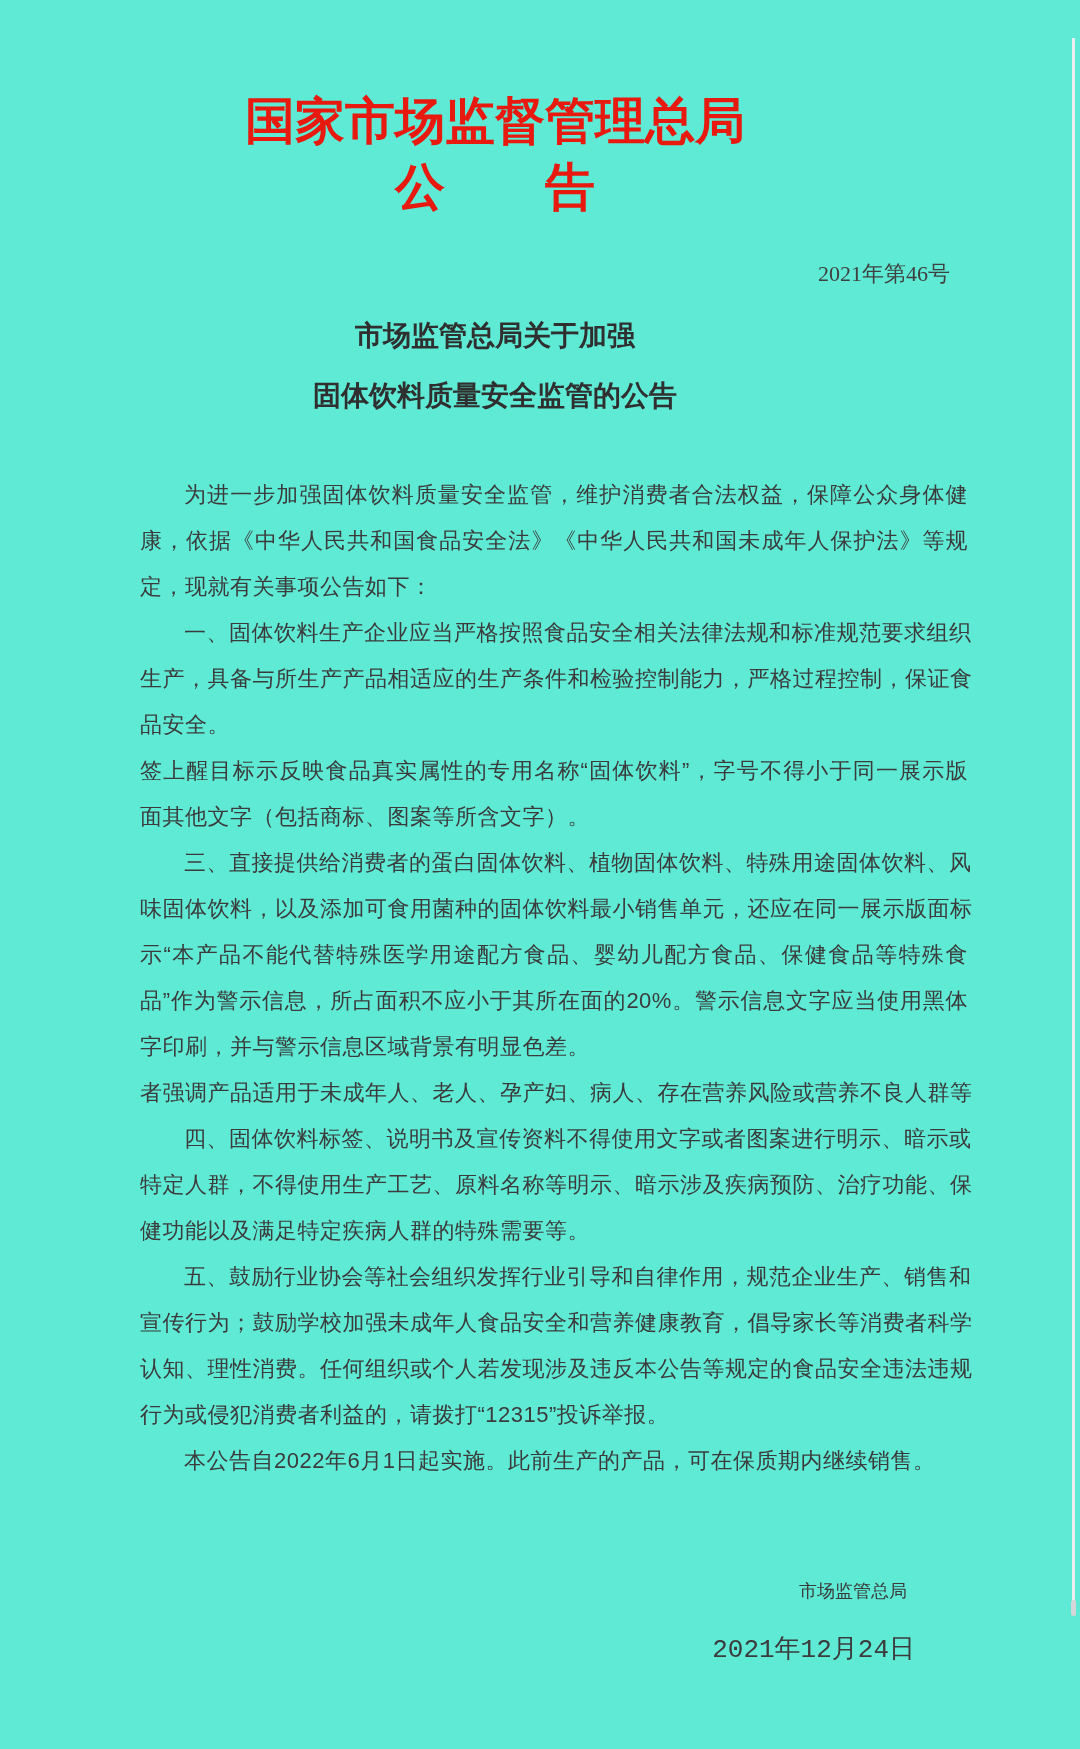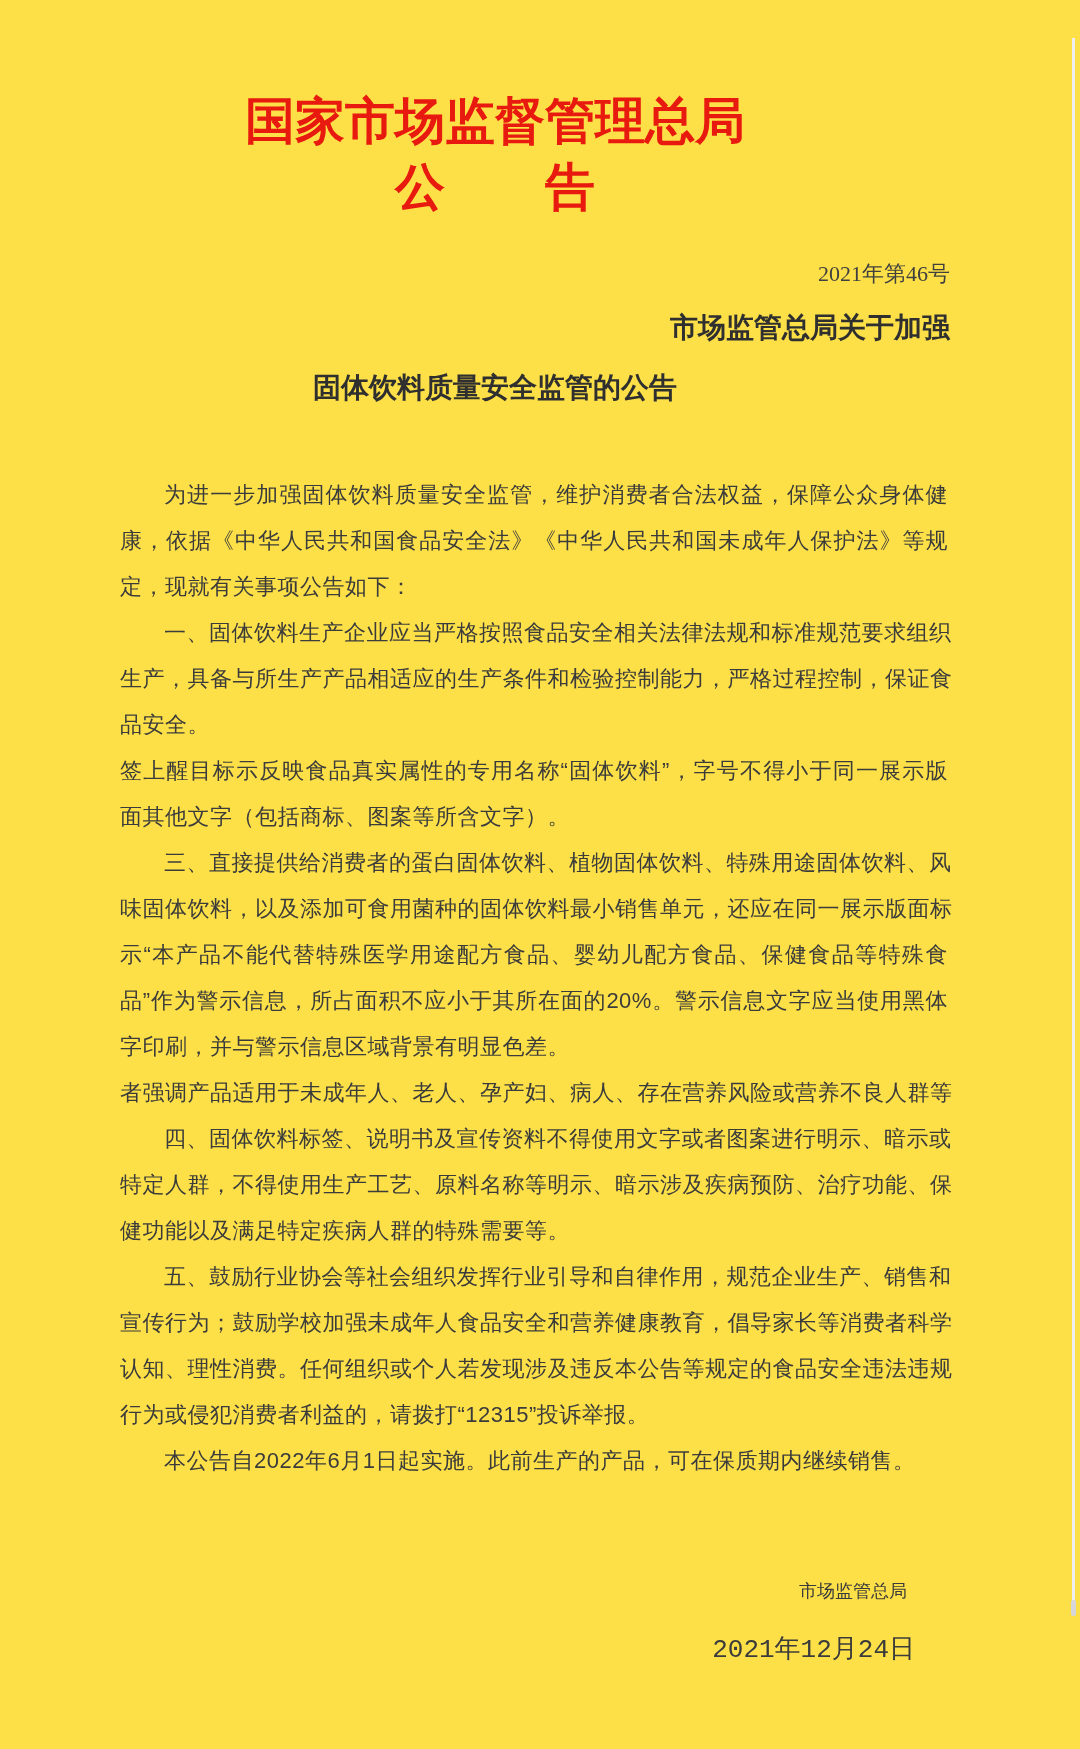--- a/index.html
+++ b/index.html
@@ -1,20 +1,20 @@
 <!DOCTYPE html>
 <html><head>
 <meta charset="utf-8">
 <style>
   html, body { margin: 0; padding: 0; }
   .page {
     position: relative;
     width: 1080px;
     height: 1749px;
-    background: #fde047;
+    background: #5eead4;
     overflow: hidden;
     font-family: "Liberation Sans", sans-serif;
   }
   
   .doc-header {
     position: absolute;
     left: 40px;
     top: 0;
     width: 910px;
     text-align: center;
@@ -36,38 +36,37 @@
   }
   .doc-number {
     margin-top: 45px;
     font-size: 22px;
     line-height: 26px;
     color: #3f3f3f;
     font-family: "Liberation Serif", serif;
     text-align: right;
   }
   .subject-line1 {
-    margin-top: 25px;
+    margin-top: 33px;
     font-size: 28px;
     line-height: 32px;
     font-weight: bold;
     color: #2f2f2f;
-    text-align: right;
   }
   .subject-line2 {
     margin-top: 28px;
     font-size: 28px;
     line-height: 32px;
     font-weight: bold;
     color: #2f2f2f;
   }
   
   .doc-body {
     position: absolute;
-    left: 120px;
+    left: 140px;
     top: 472px;
     width: 828px;
     color: #3b3b3b;
   }
   .line {
     font-size: 22px;
     line-height: 46px;
     text-align: justify;
     text-align-last: justify;
     white-space: nowrap;

